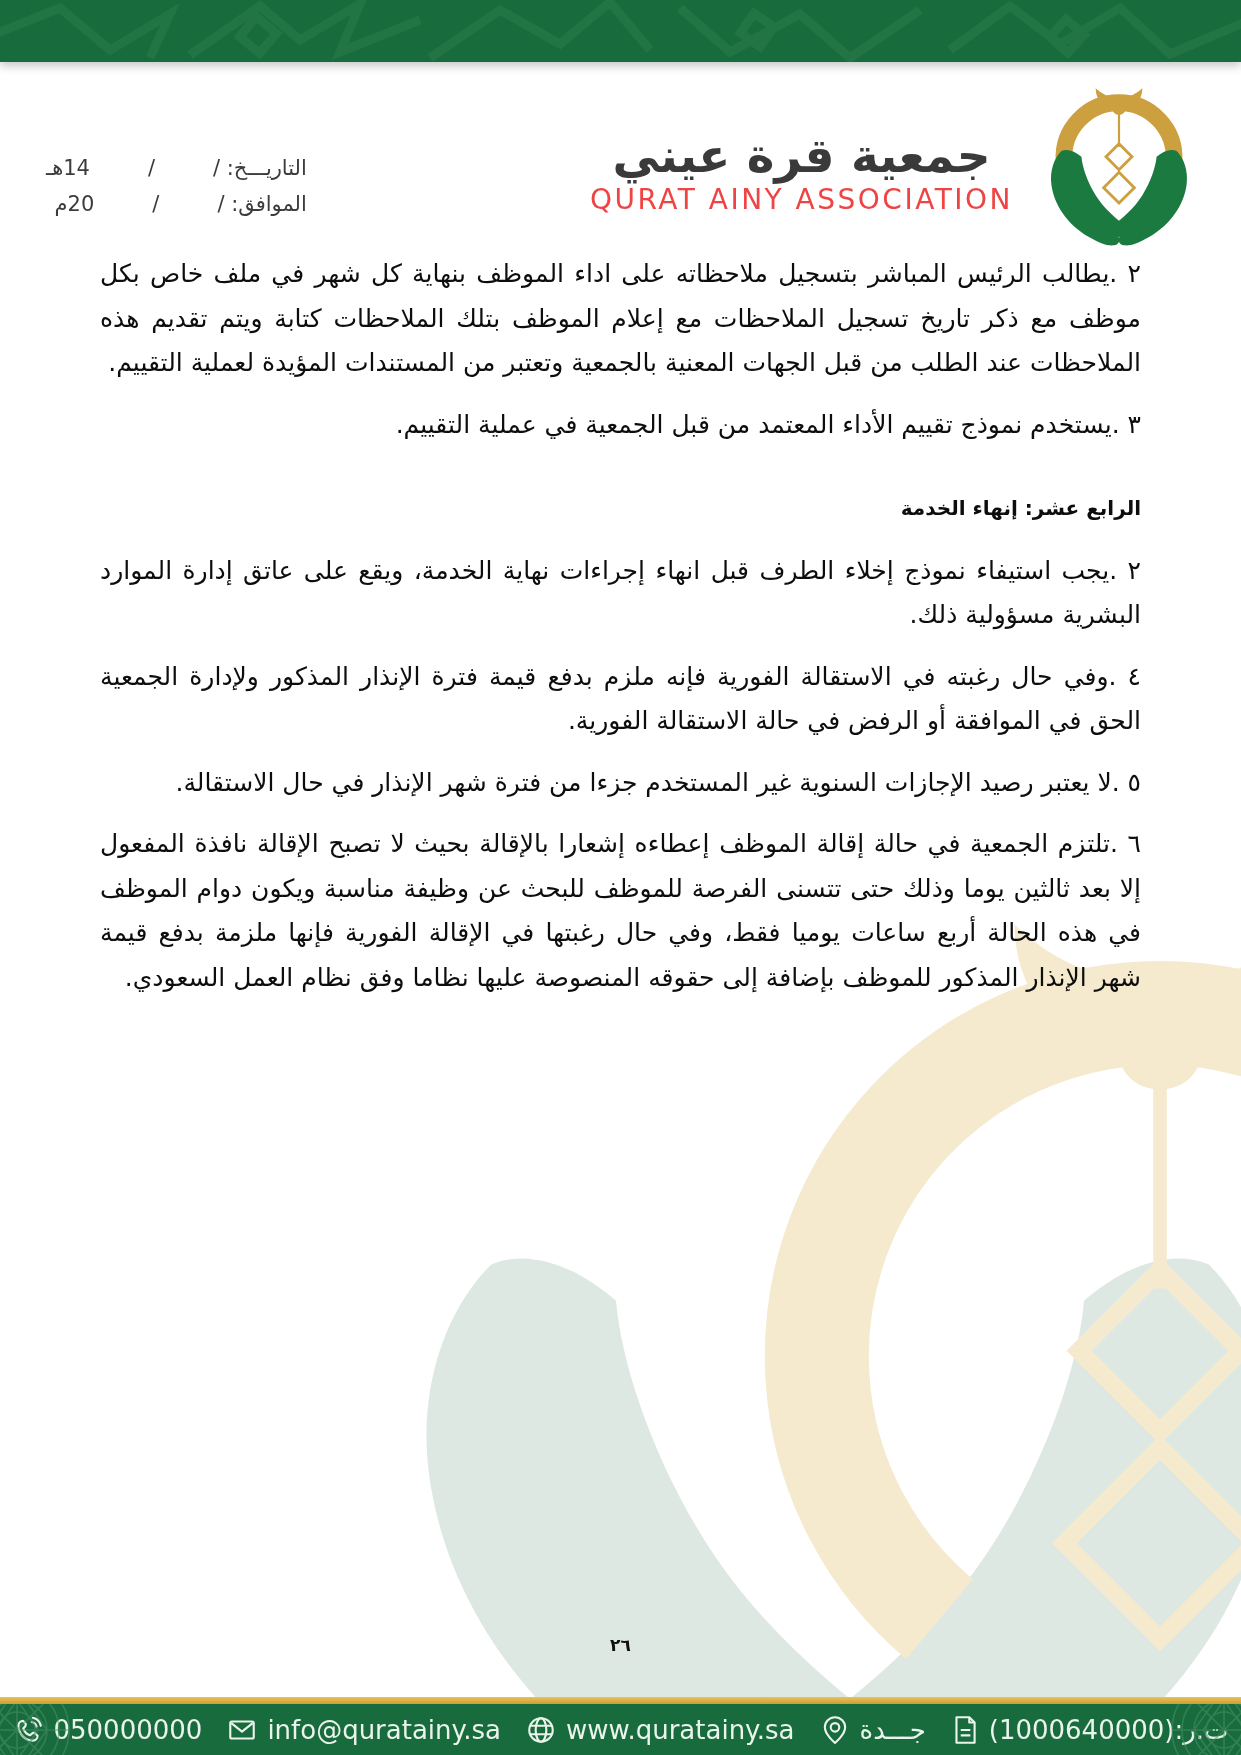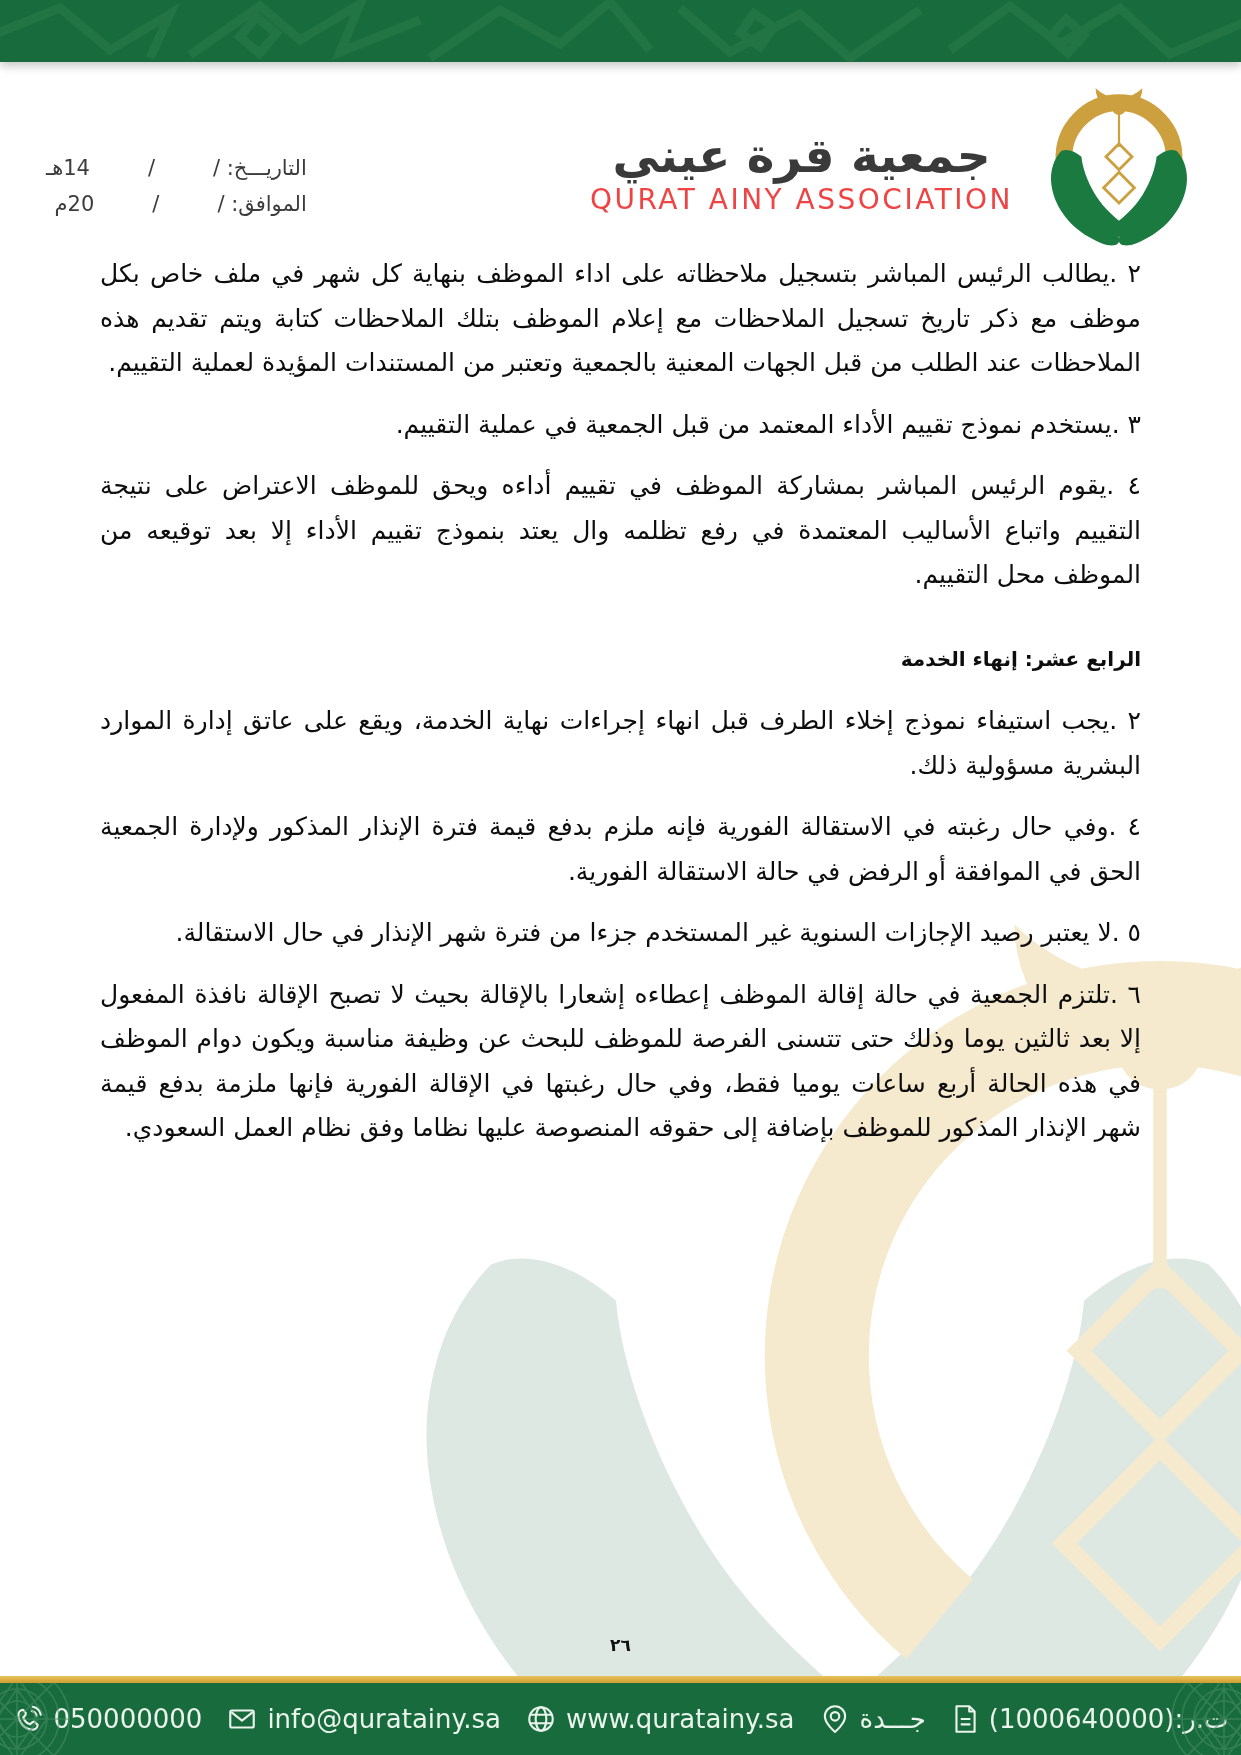--- a/index.html
+++ b/index.html
@@ -37,21 +37,21 @@
   .main p { margin-bottom:17px; }
   .section-heading { font-size:20px; font-weight:bold; margin:44px 0 22px 0; text-align:right; }
   .page-number {
     position:absolute; bottom:100px; left:0; width:100%;
     text-align:center; font-size:17px; font-weight:bold; color:#101010; z-index:1;
   }
   
   .footer { position:absolute; bottom:0; left:0; width:100%; z-index:4; }
   .gold-line { height:7px; background:linear-gradient(180deg,#E9C25C 0%, #CE9E30 100%); }
   .footer-band {
-    position:relative; height:72px; background:#186B3C; overflow:hidden;
+    position:relative; height:51px; background:#186B3C; overflow:hidden;
     display:flex; align-items:center; justify-content:center; gap:24px;
     color:#EAF3EC; font-size:26px;
   }
   .f-item { display:flex; align-items:center; gap:9px; white-space:nowrap; }
   .f-item .txt { direction:rtl; }
   .mandala { position:absolute; top:50%; opacity:.55; }
   .mandala.left { left:-38px; transform:translateY(-50%); }
   .mandala.right { right:-38px; transform:translateY(-50%); }
   
   .watermark { position:absolute; top:0; left:0; z-index:0; }
@@ -126,21 +126,20 @@
           <path d="M31,97 C22,106 17,121 19,137 C22,161 38,185 64,200 C76,207 86,211 94,210 C100,209 102,204 99,199 C104,201 110,202 114,200 C117,198 116,193 111,189 C96,178 82,166 72,150 C62,134 56,116 55,104 C47,97 38,94 31,97 Z"></path>
           <path d="M31,97 C22,106 17,121 19,137 C22,161 38,185 64,200 C76,207 86,211 94,210 C100,209 102,204 99,199 C104,201 110,202 114,200 C117,198 116,193 111,189 C96,178 82,166 72,150 C62,134 56,116 55,104 C47,97 38,94 31,97 Z" transform="translate(200,0) scale(-1,1)"></path>
         </g>
       </svg>
     </div>
   </div>
 
   <div class="main">
     <p>٢ .يطالب الرئيس المباشر بتسجيل ملاحظاته على اداء الموظف بنهاية كل شهر في ملف خاص بكل موظف مع ذكر تاريخ تسجيل الملاحظات مع إعلام الموظف بتلك الملاحظات كتابة ويتم تقديم هذه الملاحظات عند الطلب من قبل الجهات المعنية بالجمعية وتعتبر من المستندات المؤيدة لعملية التقييم.</p>
     <p>٣ .يستخدم نموذج تقييم الأداء المعتمد من قبل الجمعية في عملية التقييم.</p>
-    <p>٤ .يقوم الرئيس المباشر بمشاركة الموظف في تقييم أداءه ويحق للموظف الاعتراض على نتيجة التقييم واتباع الأساليب المعتمدة في رفع تظلمه وال يعتد بنموذج تقييم الأداء إلا بعد توقيعه من الموظف محل التقييم.</p>
 
     <div class="section-heading">الرابع عشر: إنهاء الخدمة</div>
 
     <p>٢ .يجب استيفاء نموذج إخلاء الطرف قبل انهاء إجراءات نهاية الخدمة، ويقع على عاتق إدارة الموارد البشرية مسؤولية ذلك.</p>
     <p>٤ .وفي حال رغبته في الاستقالة الفورية فإنه ملزم بدفع قيمة فترة الإنذار المذكور ولإدارة الجمعية الحق في الموافقة أو الرفض في حالة الاستقالة الفورية.</p>
     <p>٥ .لا يعتبر رصيد الإجازات السنوية غير المستخدم جزءا من فترة شهر الإنذار في حال الاستقالة.</p>
     <p>٦ .تلتزم الجمعية في حالة إقالة الموظف إعطاءه إشعارا بالإقالة بحيث لا تصبح الإقالة نافذة المفعول إلا بعد ثالثين يوما وذلك حتى تتسنى الفرصة للموظف للبحث عن وظيفة مناسبة ويكون دوام الموظف في هذه الحالة أربع ساعات يوميا فقط، وفي حال رغبتها في الإقالة الفورية فإنها ملزمة بدفع قيمة شهر الإنذار المذكور للموظف بإضافة إلى حقوقه المنصوصة عليها نظاما وفق نظام العمل السعودي.</p>
   </div>
 
   <div class="page-number">٢٦</div>

